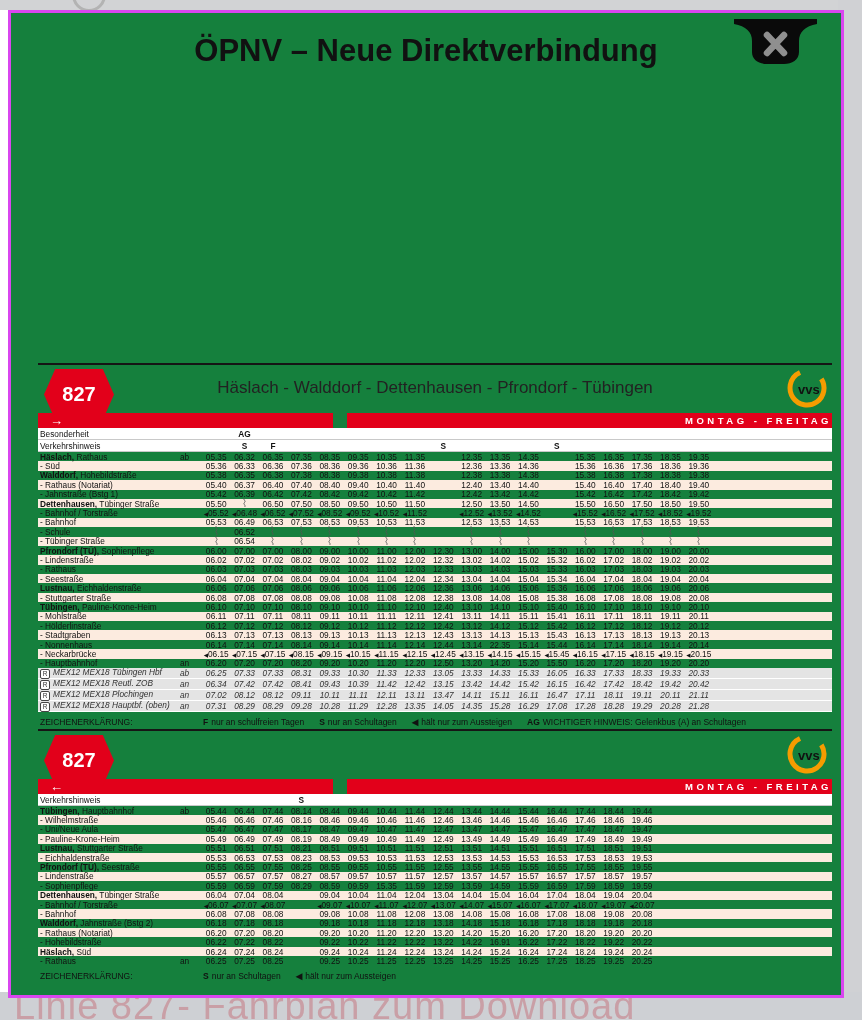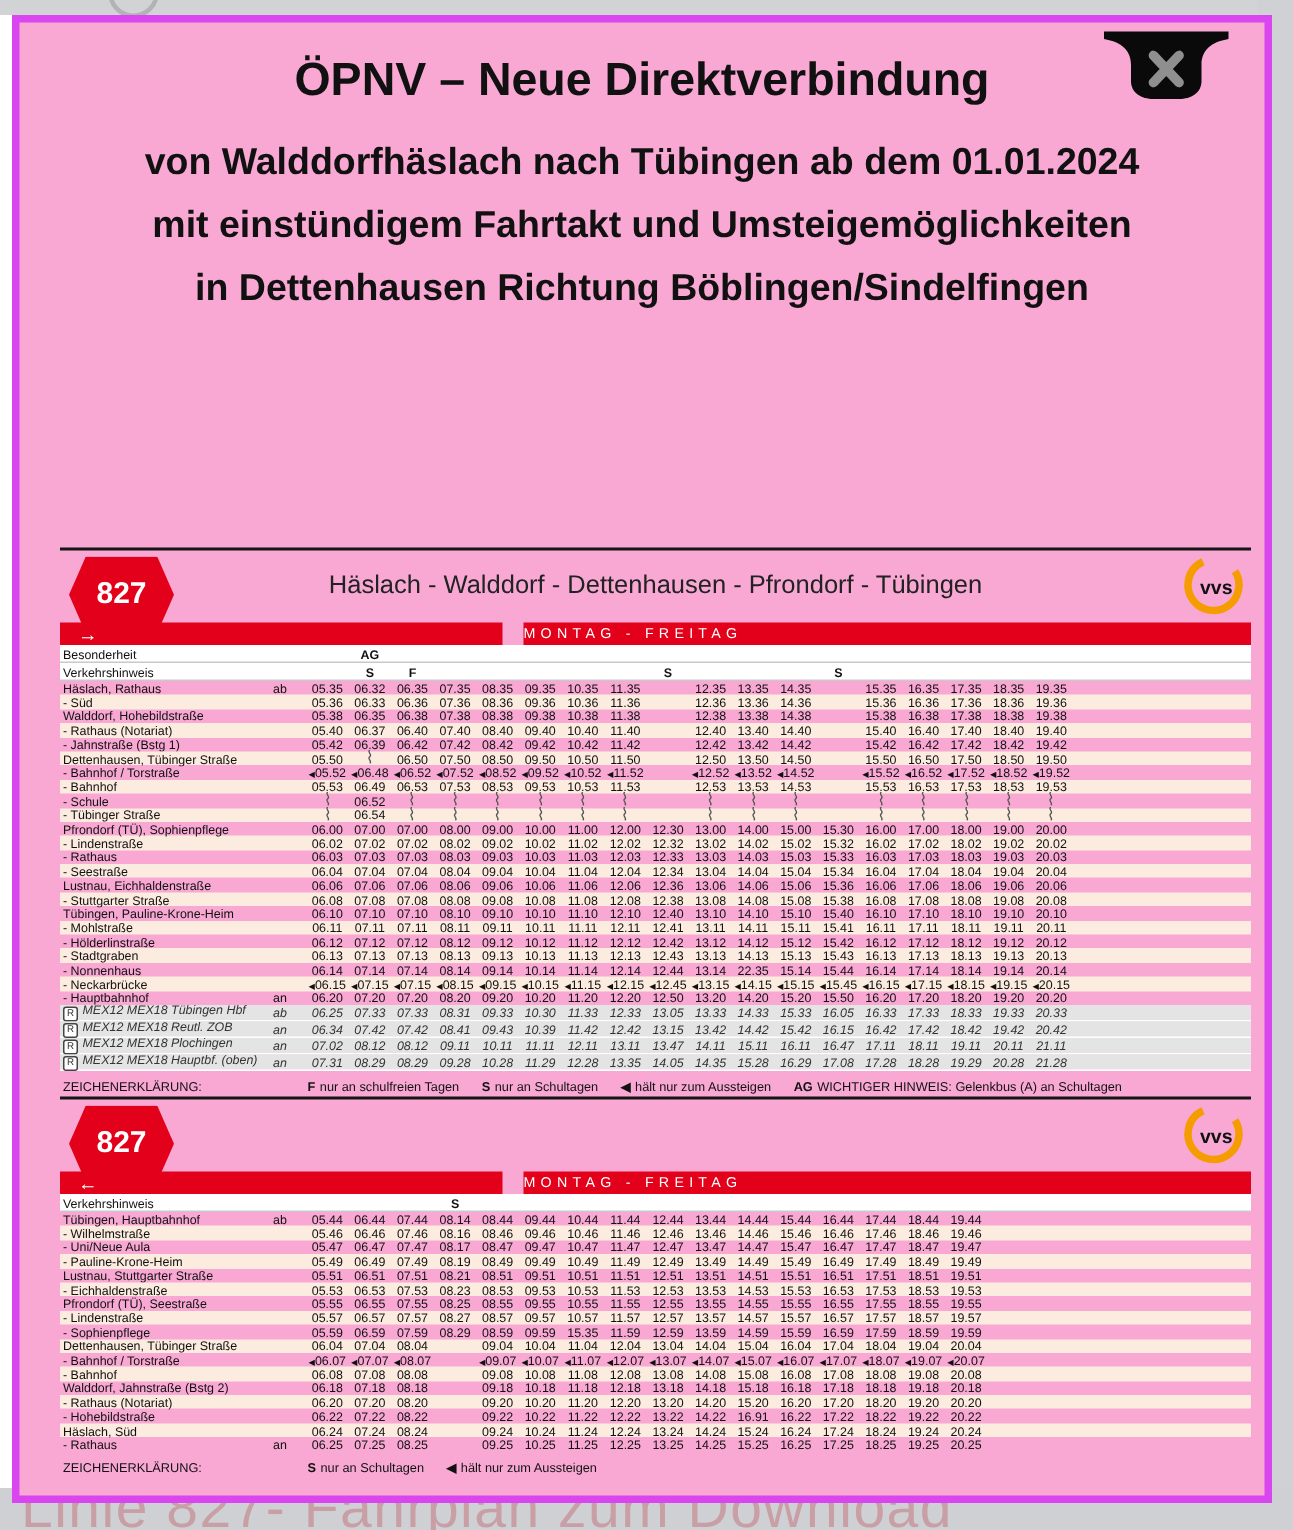--- a/index.html
+++ b/index.html
@@ -3,49 +3,49 @@
 <meta charset="utf-8">
 <style>
   html,body{margin:0;padding:0}
   body{width:862px;height:1020px;position:relative;overflow:hidden;background:#fff;
        font-family:"Liberation Sans",sans-serif;color:#111}
   .strip-top{position:absolute;left:0;top:0;width:862px;height:10px;background:#d2d3d5;z-index:1}
   .strip-right{position:absolute;left:838px;top:0;width:24px;height:1020px;background:#d0d1d4;z-index:1}
   .strip-bottom{position:absolute;left:0;top:992px;width:862px;height:28px;background:#ced0d4;z-index:1}
   .arc{position:absolute;left:72px;top:-22px;width:28px;height:28px;border:3px solid #b3b3b3;border-radius:50%;z-index:1}
   .caption{position:absolute;left:14px;top:985px;font-size:38px;color:#c99fa6;letter-spacing:1px;white-space:nowrap;z-index:1}
-  .card{position:absolute;left:8px;top:10px;width:830px;height:982px;background:#f9a8d4;border:5px solid #d946ef;z-index:2}
+  .card{position:absolute;left:8px;top:10px;width:830px;height:982px;background:#15803d;border:3px solid #d946ef;z-index:2}
   .close{position:absolute;left:722px;top:5px;width:85px;height:48px;cursor:pointer}
   .h1{position:absolute;top:20px;left:0;width:100%;text-align:center;font-size:31px;font-weight:bold}
   .blk{position:absolute;left:0;width:100%;text-align:center;font-size:25px;font-weight:bold;line-height:42px}
   .intro{top:72px}
   .notice{top:222px}
   
   .tt{position:absolute;left:27px;width:794px}
   #t1{top:350px}
   #t2{top:716px}
   .tt-rule{border-top:2px solid #151515}
   .tt-head{position:relative;height:48px}
   .badge{position:absolute;left:6px;top:4px;width:70px;height:51px;background:#e2001a;
          clip-path:polygon(16% 0,84% 0,100% 50%,84% 100%,16% 100%,0 50%);
          color:#fff;font-weight:bold;font-size:20px;display:flex;align-items:center;justify-content:center}
   .route{position:absolute;left:0;right:0;top:13px;text-align:center;font-size:17px;color:#222}
   .vvs{position:absolute;right:4px;top:2px;width:42px;height:42px}
   .banner{display:flex;height:15px;gap:14px}
   .banner .dir{width:295px;background:#e2001a;color:#fff;display:flex;align-items:center;
                padding-left:12px;font-weight:bold;font-size:13px;box-sizing:border-box}
-  .banner .days{flex:1;background:#e2001a;color:#fff;text-align:left;font-weight:normal;
+  .banner .days{flex:1;background:#e2001a;color:#fff;text-align:right;font-weight:bold;
                 font-size:9.5px;letter-spacing:3.5px;line-height:15px}
   .row{display:flex;align-items:center;height:9.4px;font-size:8.3px;color:#111}
   .row.stripe{background:#fcebdf}
   .row.info{height:11px;background:#fff;border-bottom:1px solid #c9c9c9}
   .row.info .cell{font-weight:bold}
   .row.mex{background:#e4e4e4;height:10px;font-style:italic;border-bottom:1px solid #fff;color:#333}
   .lbl{width:140px;padding-left:2px;white-space:nowrap;overflow:hidden;flex:none}
-  .lbl b{font-weight:normal}
+  .lbl b{font-weight:bold}
   .tag{width:22px;flex:none}
   .cell{width:28.4px;flex:none;text-align:center;white-space:nowrap}
   .mk{font-size:5.5px}
   .ric{display:inline-block;width:8px;height:8px;border:1px solid #444;border-radius:2px;
        font-size:6.5px;line-height:8px;text-align:center;font-style:normal;margin-right:3px;
        background:#fff;vertical-align:-1px}
   .legend{display:flex;align-items:center;font-size:8.5px;margin-top:5px}
   .legend .ltit{width:163px;padding-left:2px;flex:none}
   .legend b{margin-right:3px}
   .legend .it{margin-right:15px;white-space:nowrap}
@@ -61,25 +61,20 @@
 
 <div class="card">
 
   <svg class="close" viewBox="0 0 85 48">
     <path d="M1 1 H84 V6 C72 8 66 14 66 23 V34 C66 42 59 46 51 46 H34 C26 46 19 42 19 34 V23 C19 14 13 8 1 6 Z" fill="#0a0a0a"></path>
     <path d="M34 17 L51 35 M51 17 L34 35" stroke="#8f8f8f" stroke-width="6.5" stroke-linecap="round" fill="none"></path>
   </svg>
 
   <div class="h1">ÖPNV – Neue Direktverbindung</div>
 
-  <div class="blk intro">
-    <div>von Walddorfhäslach nach Tübingen ab dem 01.01.2024</div>
-    <div>mit einstündigem Fahrtakt und Umsteigemöglichkeiten</div>
-    <div>in Dettenhausen Richtung Böblingen/Sindelfingen</div>
-  </div>
 
 
   <div class="tt" id="t1">
     <div class="tt-rule"></div>
     <div class="tt-head">
       <div class="badge">827</div>
       <div class="route">Häslach - Walddorf - Dettenhausen - Pfrondorf - Tübingen</div>
       <svg class="vvs" viewBox="0 0 42 42">
         <circle cx="21" cy="21" r="17" fill="none" stroke="#f59c00" stroke-width="5" stroke-dasharray="82 25" stroke-dashoffset="-14" transform="rotate(-80 21 21)"></circle>
         <text x="12" y="27" font-size="13" font-weight="bold" fill="#111" font-family="Liberation Sans, sans-serif">vvs</text>

